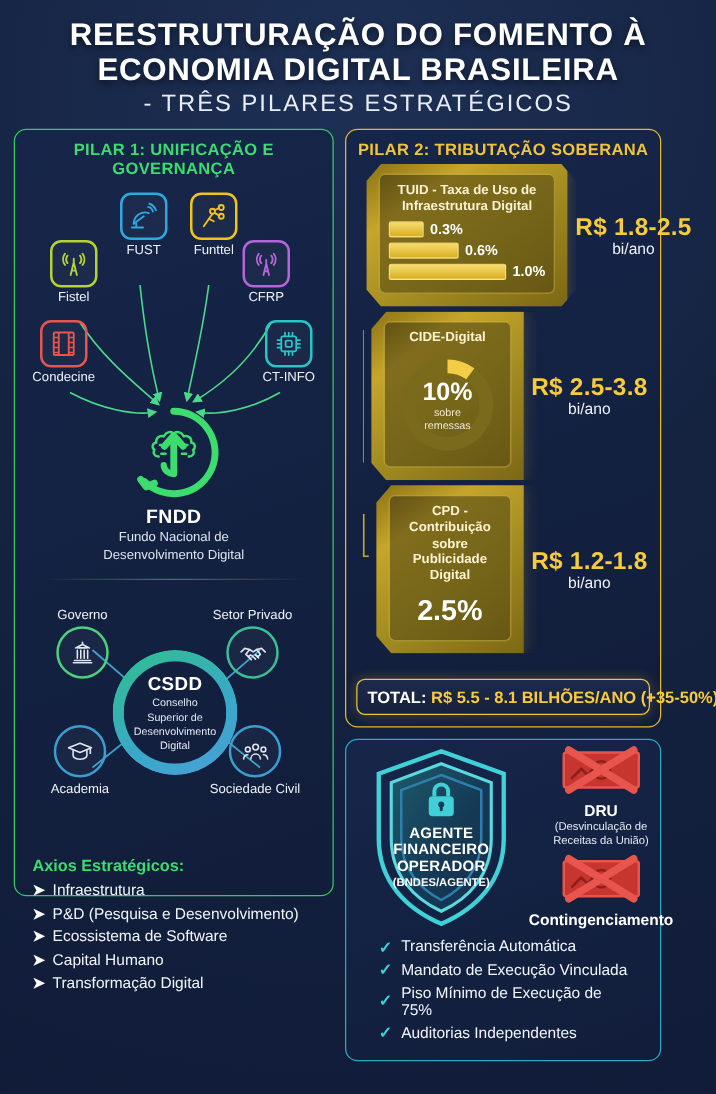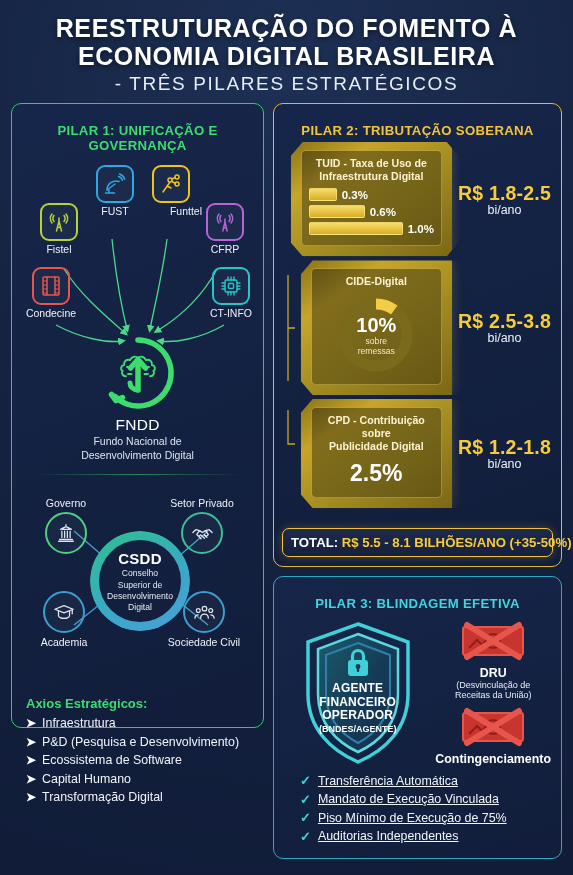--- a/index.html
+++ b/index.html
@@ -26,64 +26,64 @@
     text-shadow:0 2px 5px rgba(0,0,0,.5);
   }
   .t3 {
     font-size:19px; letter-spacing:1.6px; color:#e8edf5;
     margin-top:3px;
   }
 
   
   .columns { display:flex; gap:9px; padding:0 2px; }
   .col-left { width:256px; }
-  .col-right { width:289px; display:flex; flex-direction:column; gap:9px; }
+  .col-right { width:253px; display:flex; flex-direction:column; gap:9px; }
 
   .panel {
     border-radius:10px;
     background:linear-gradient(160deg,#16264a 0%,#111d3a 100%);
     position:relative;
   }
   .panel.green { border:1.6px solid #35c95f; }
   .panel.gold  { border:1.6px solid #e5b731; }
   .panel.cyan  { border:1.6px solid #2fa8c4; }
 
   .panel-head {
     text-align:center; font-weight:bold; font-size:13.2px;
-    letter-spacing:.3px; padding:8px 4px 4px;margin-top:11px;
+    letter-spacing:.3px; padding:8px 4px 4px;
   }
   .h-green { color:#3ddc6e; }
   .h-gold  { color:#f2c43a; }
   .h-cyan  { color:#42d4dd; }
 
   
   .p1-body { height:570px; position:relative; }
   .sources { position:relative; height:185px; }
   .src { position:absolute; text-align:center; width:62px; }
   .src .box {
     width:38px; height:38px; margin:0 auto 2px;
     border-radius:9px; border:2px solid;
     display:flex; align-items:center; justify-content:center;
     background:rgba(255,255,255,.03);
   }
   .src .lbl { font-size:10.5px; color:#eef2f8; font-weight:500; }
 
   .s-fistel    { left:16px;  top:46px; }
   .s-fust      { left:72px;  top:8px;  }
-  .s-funttel   { left:128px; top:8px;text-align:right;  }
-  .s-cfrp      { left:182px; top:46px; }
+  .s-funttel   { left:128px; top:8px;  }
+  .s-cfrp      { left:170px; top:46px; }
   .s-condecine { left:8px;   top:110px;}
   .s-ctinfo    { left:188px; top:110px;}
 
   .arrows { position:absolute; left:0; top:0; width:256px; height:200px; pointer-events:none; }
 
   
   .fndd { text-align:center; margin-top:-8px; }
   .fndd-circle { width:78px; height:78px; margin:0 auto; position:relative; }
-  .fndd-name { font-size:15.5px; font-weight:normal; margin-top:4px; letter-spacing:.3px;}
+  .fndd-name { font-size:15.5px; font-weight:bold; margin-top:4px; letter-spacing:.3px;}
   .fndd-sub { font-size:10.5px; color:#dde4ef; line-height:1.25; margin-top:1px;}
 
   .divider {
     height:1px; margin:12px 22px 0;
     background:linear-gradient(90deg,rgba(61,220,110,0) 0%,rgba(61,220,110,.55) 50%,rgba(61,220,110,0) 100%);
   }
 
   
   .csdd-area { position:relative; height:200px; margin-top:4px; }
   .node { position:absolute; text-align:center; width:84px; }
@@ -185,21 +185,21 @@
   .shield-txt .s1 { font-size:12px; font-weight:bold; line-height:1.12; letter-spacing:.2px;}
   .shield-txt .s2 { font-size:9px; font-weight:bold; margin-top:1px;}
   .blocks { flex:1; display:flex; flex-direction:column; gap:6px; }
   .block { text-align:center; }
   .block .bname { font-size:12.4px; font-weight:bold; margin-top:1px;}
   .block .bsub { font-size:9px; line-height:1.15; color:#e6ecf5;}
 
   .checks { padding:4px 16px 2px; }
   .check-row { display:flex; align-items:center; gap:7px; margin-bottom:3.5px;}
   .check-row .ck { color:#3fd0d8; font-size:13px; font-weight:bold;}
-  .check-row .ctxt { font-size:12.4px; color:#f1f5fa;text-decoration:underline;}
+  .check-row .ctxt { font-size:12.4px; color:#f1f5fa;}
 </style>
 </head>
 <body>
 
 <div class="bg-grad"></div>
 
 <div class="wrap">
 
   <div class="title-block">
     <div class="t1">REESTRUTURAÇÃO DO FOMENTO À</div>
@@ -500,21 +500,20 @@
 
         </div>
 
         <div class="total-bar">
           <span>TOTAL:</span>
           <span class="gold">R$ 5.5 - 8.1 BILHÕES/ANO (+35-50%)</span>
         </div>
       </div>
 
       <div class="panel cyan">
-        <div class="panel-head h-cyan">PILAR 3: BLINDAGEM EFETIVA</div>
 
         <div class="p3-body">
           <div class="p3-top">
 
             <div class="shield-wrap">
               <svg width="132" height="150" viewBox="0 0 132 150">
                 <defs>
                   <linearGradient id="shg" x1="0" y1="0" x2="1" y2="1">
                     <stop offset="0%" stop-color="#1d5b6b"></stop>
                     <stop offset="55%" stop-color="#153a56"></stop>

